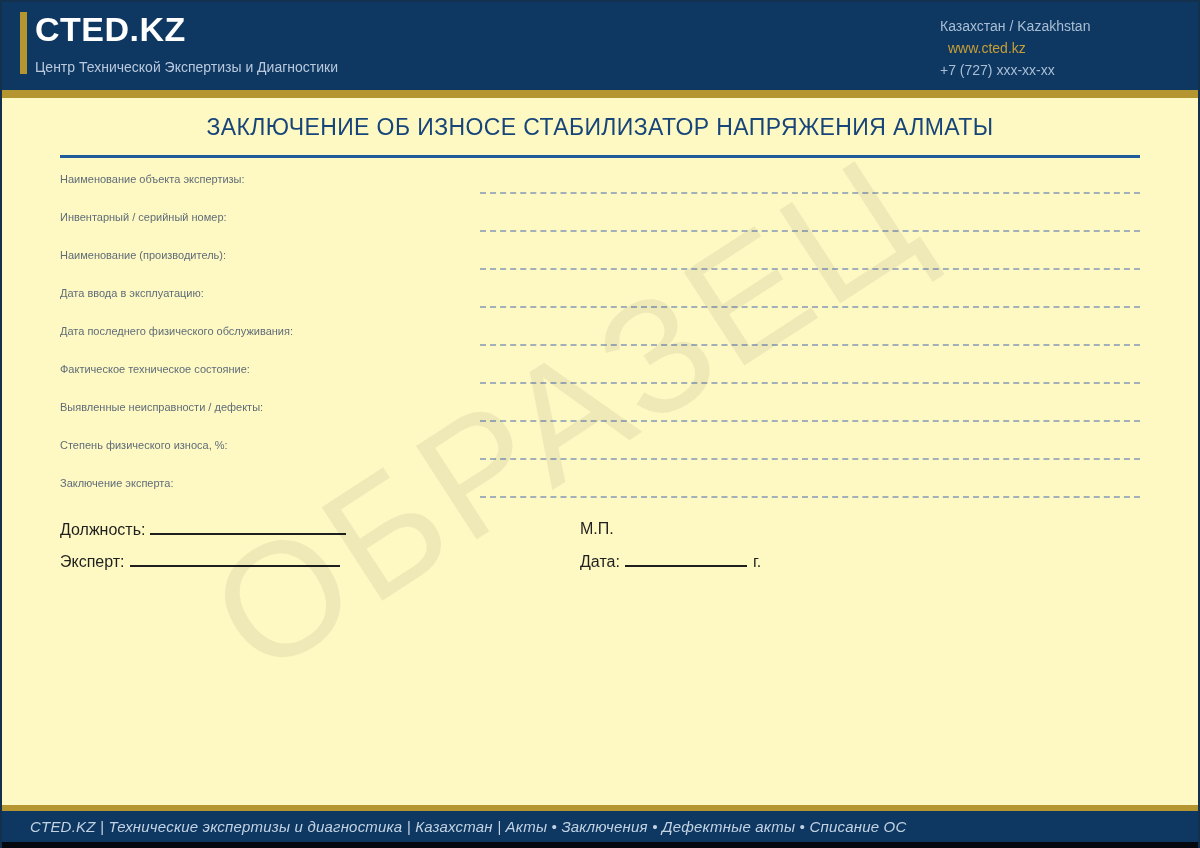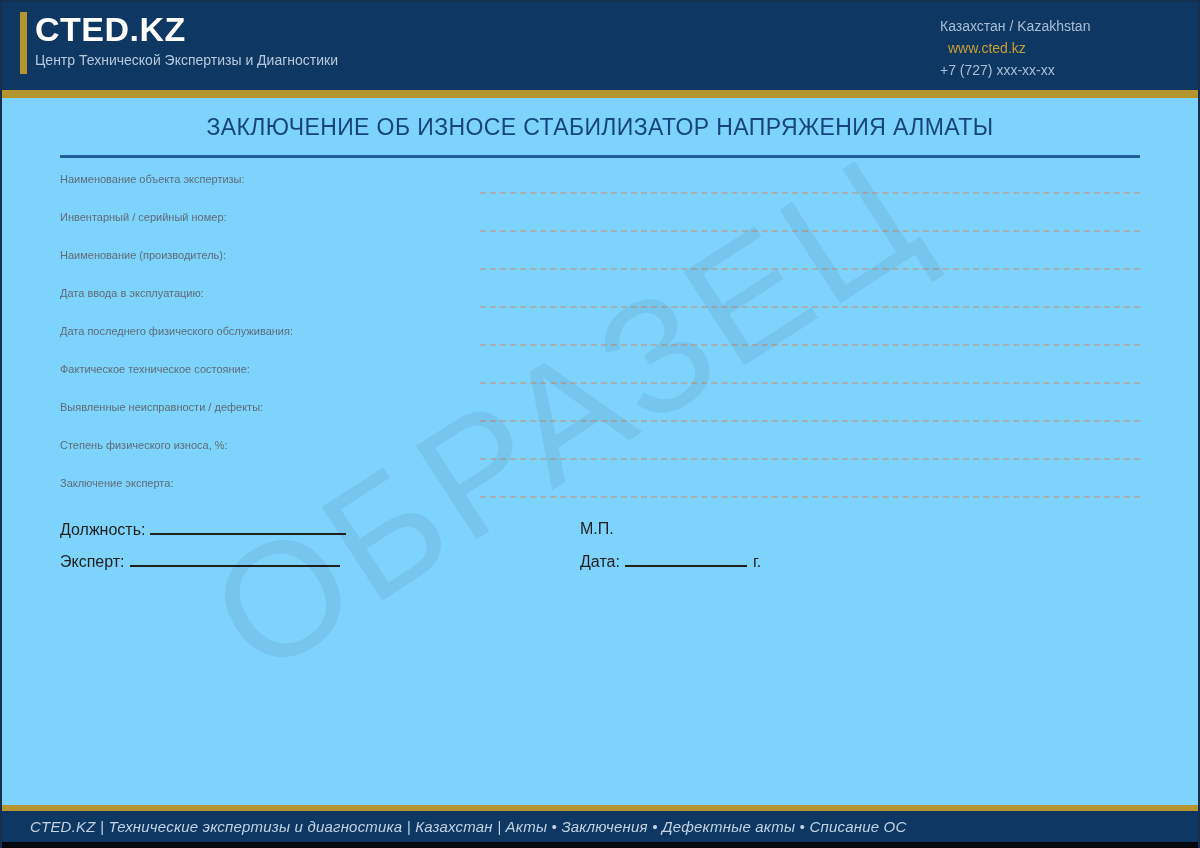--- a/index.html
+++ b/index.html
@@ -3,21 +3,21 @@
 <meta charset="utf-8">
 <style>
   * { margin: 0; padding: 0; box-sizing: border-box; }
   html, body { background: #ffffff; }
   body { font-family: "Liberation Sans", sans-serif; }
 
   .page {
     position: relative;
     width: 1200px;
     height: 848px;
-    background: #7dd3fc;
+    background: #fef9c3;
     border: 2px solid #14304f;
     border-bottom: 0;
     overflow: hidden;
   }
 
   
   .header {
     position: relative;
     height: 88px;
     background: #0e3862;
@@ -30,21 +30,21 @@
   }
   .brand { position: absolute; left: 33px; top: 8px; }
   .logo {
     color: #ffffff;
     font-size: 34px;
     font-weight: bold;
     letter-spacing: 0.5px;
     line-height: 38px;
   }
   .brand-subtitle {
-    margin-top: 4px;
+    margin-top: 11px;
     color: #b9c9dd;
     font-size: 14px;
   }
   .contact {
     position: absolute;
     left: 938px; top: 13px;
     font-size: 14px;
     line-height: 22px;
   }
   .contact .region, .contact .phone { color: #a9bed4; }

